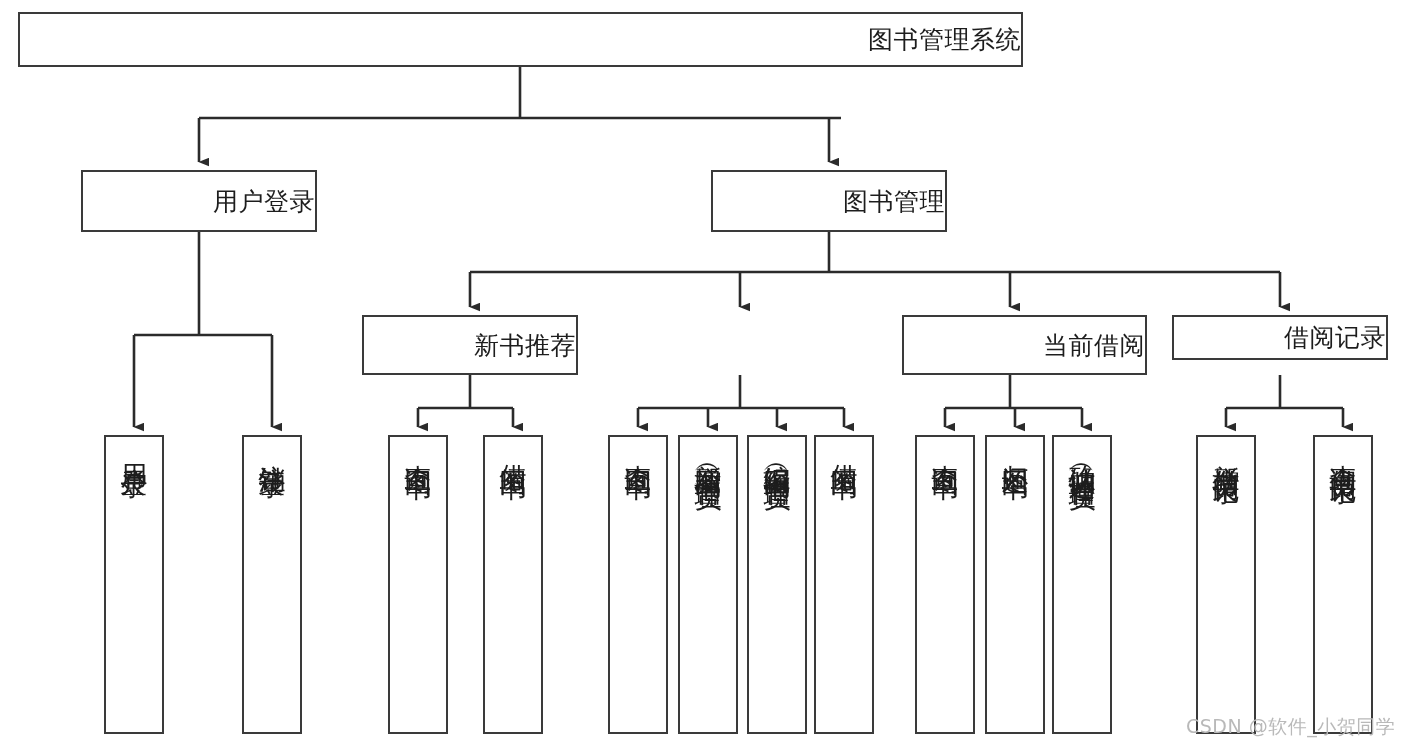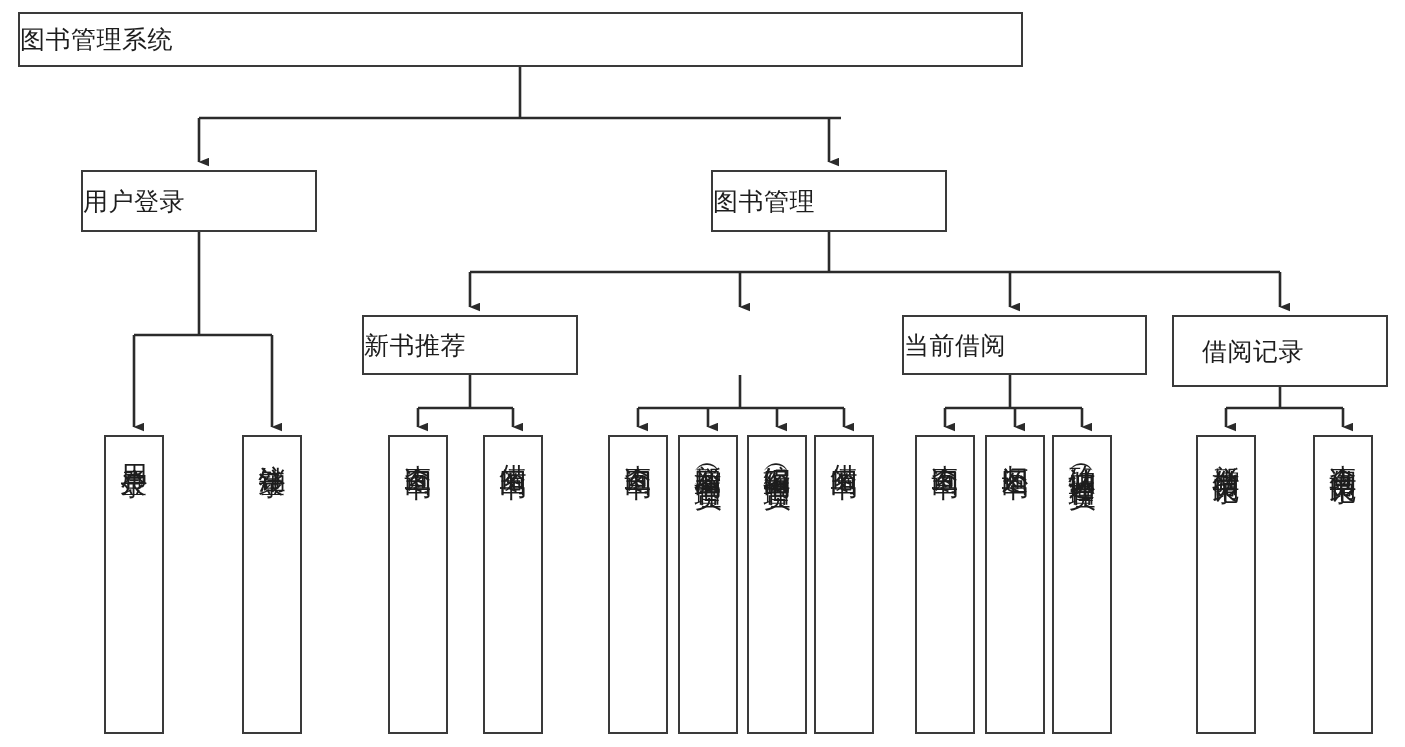--- a/index.html
+++ b/index.html
@@ -26,21 +26,21 @@
     height: 747px;
     pointer-events: none;
   }
   .node {
     position: absolute;
     box-sizing: border-box;
     border: 2.5px solid #3a3a3a;
     background: #ffffff;
     display: flex;
     align-items: center;
-    justify-content: flex-start;
+    justify-content: flex-end;
     color: #1d1d1d;
     z-index: 2;
   }
   .node-label {
     display: block;
     line-height: 1.16;
     letter-spacing: 0.5px;
     white-space: nowrap;
   }
   
@@ -144,21 +144,21 @@
   <div class="node horiz" style="left:711px; top:170px; width:236px; height:62px;">
     <span class="node-label">图书管理</span>
   </div>
 
   <div class="node horiz" style="left:362px; top:315px; width:216px; height:60px;">
     <span class="node-label">新书推荐</span>
   </div>
   <div class="node horiz" style="left:902px; top:315px; width:245px; height:60px;">
     <span class="node-label">当前借阅</span>
   </div>
-  <div class="node horiz" style="left:1172px; top:315px; width:216px; height:72px;padding-left:28px;">
+  <div class="node horiz" style="left:1172px; top:315px; width:216px; height:45px;padding-left:28px;">
     <span class="node-label">借阅记录</span>
   </div>
 
   <div class="node vert" style="left:104px; top:435px; width:60px; height:299px;">
     <span class="node-label">用户登录</span>
   </div>
   <div class="node vert" style="left:242px; top:435px; width:60px; height:299px;">
     <span class="node-label">注销登录</span>
   </div>
 
@@ -192,13 +192,14 @@
     <span class="node-label">确认归还（管理员）</span>
   </div>
 
   <div class="node vert" style="left:1196px; top:435px; width:60px; height:299px;">
     <span class="node-label">新增借阅记录</span>
   </div>
   <div class="node vert" style="left:1313px; top:435px; width:60px; height:299px;">
     <span class="node-label">查询借阅记录</span>
   </div>
 
+  <div class="watermark">CSDN @软件_小贺同学</div>
 </div>
 
 </body></html>

